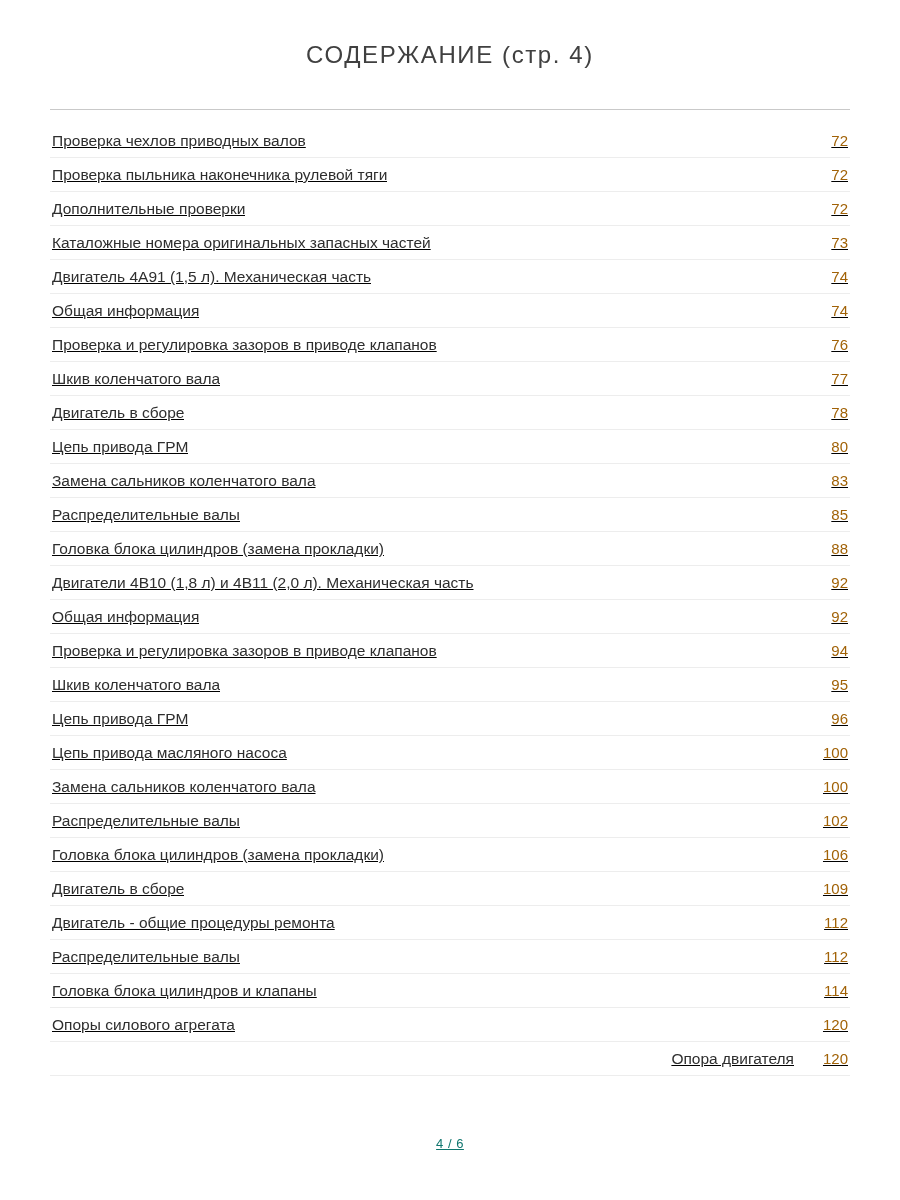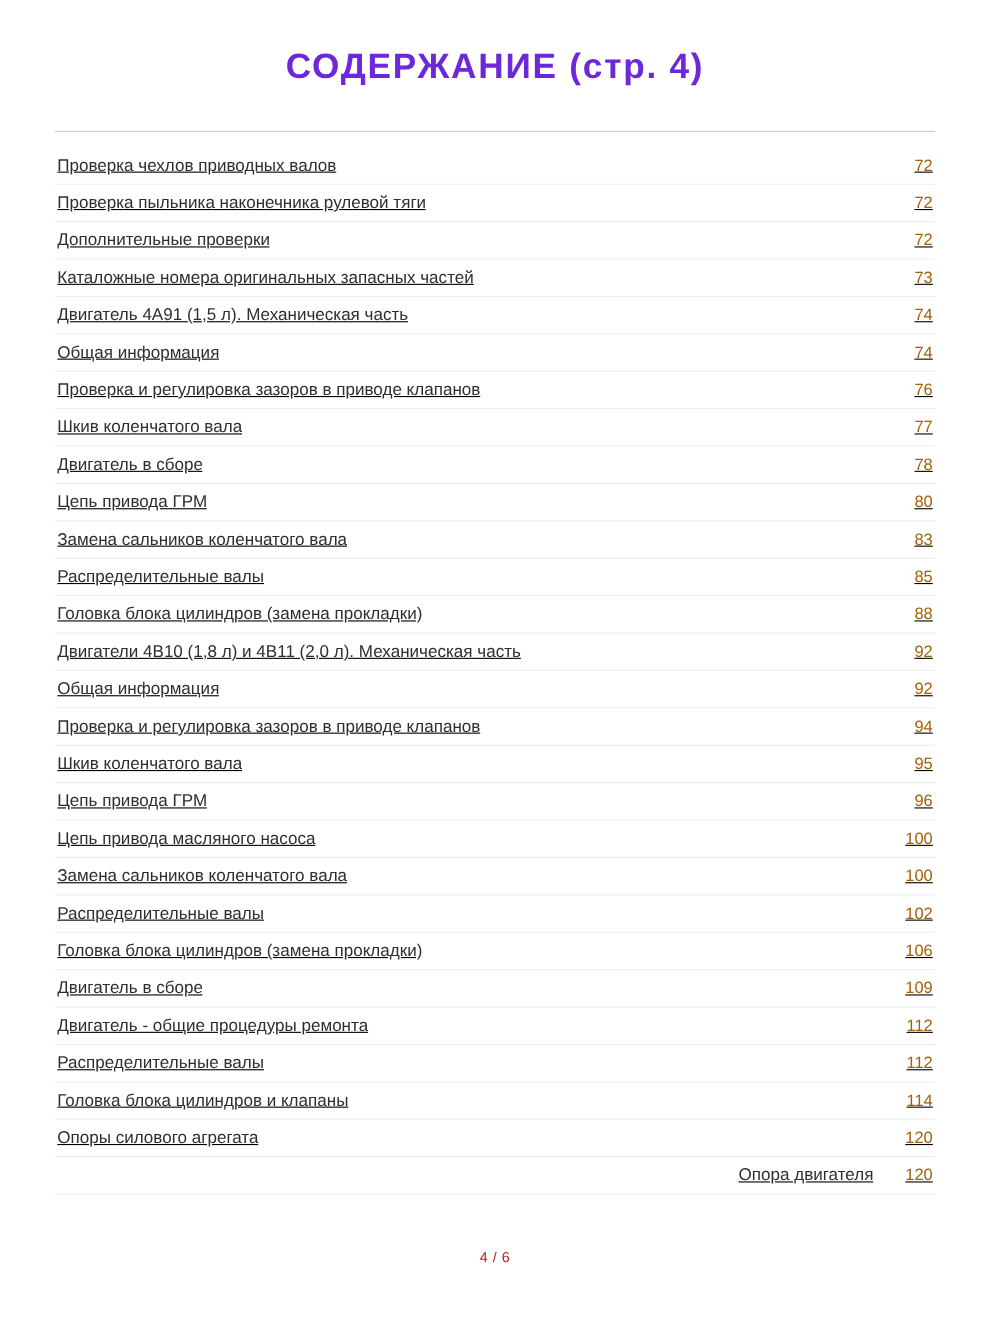--- a/index.html
+++ b/index.html
@@ -25,23 +25,23 @@
   }
 
   
   .title-block {
     padding-top: 40px;
     padding-bottom: 0;
     text-align: center;
   }
   .doc-title {
     margin: 0;
-    font-size: 32px;
-    font-weight: bold;
-    color: #6d28d9;
+    font-size: 24px;
+    font-weight: normal;
+    color: #404040;
     letter-spacing: 1.6px;
     line-height: 1.25;
   }
 
   
   .top-rule {
     margin: 39px 50px 0 50px;
     height: 1px;
     background: #c9c9c9;
   }
@@ -87,22 +87,23 @@
   
   .footer {
     position: absolute;
     left: 0;
     right: 0;
     bottom: 48px;
     text-align: center;
   }
   .footer-text {
     font-size: 13px;
-    color: #b91c1c;
+    color: #0f766e;
     letter-spacing: 0.5px;
+    text-decoration: underline;
   }
 </style>
 </head>
 <body>
 
 <div class="page">
 
   <div class="title-block">
     <h1 class="doc-title">СОДЕРЖАНИЕ (стр. 4)</h1>
   </div>

